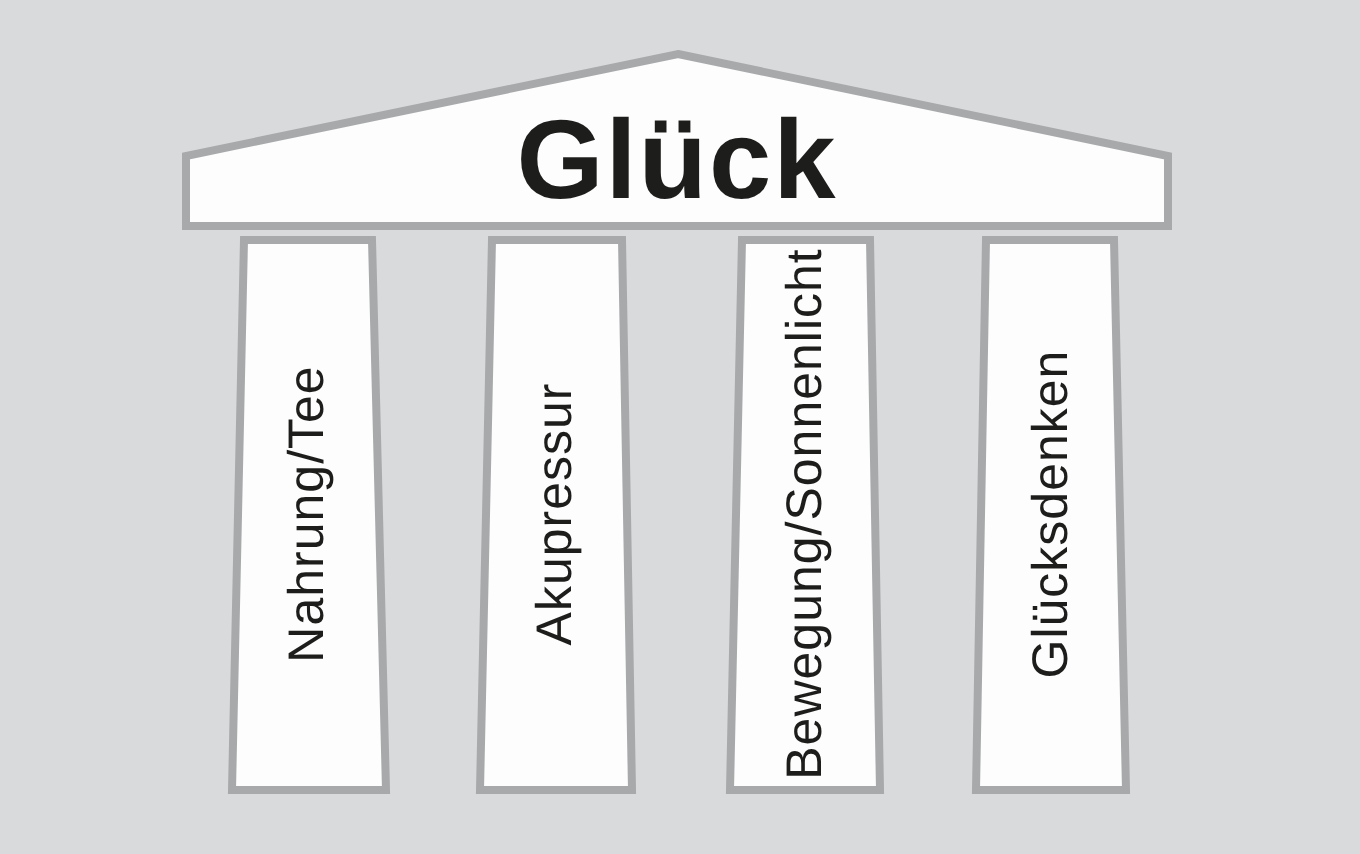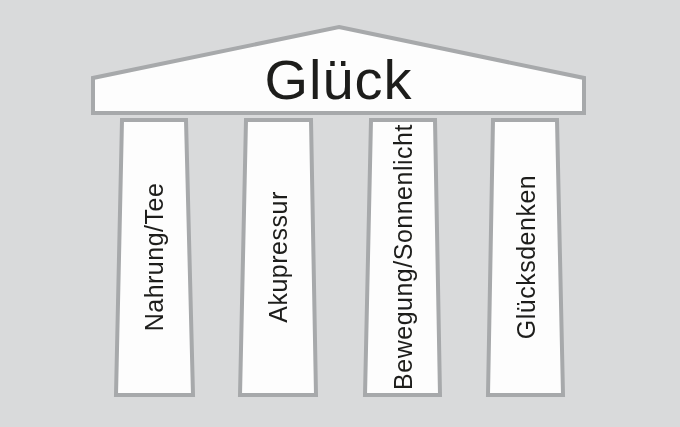--- a/index.html
+++ b/index.html
@@ -36,21 +36,21 @@
   .pediment-title {
     position: absolute;
     left: 93px;
     top: 48px;
     width: 491px;
     height: 62px;
     display: flex;
     align-items: center;
     justify-content: center;
     font-size: 56px;
-    font-weight: 400;
+    font-weight: 700;
     letter-spacing: 1px;
     color: var(--text, #1d1d1b);
     white-space: nowrap;
   }
   .pillar-label {
     position: absolute;
     transform: translate(-50%, -50%) rotate(-90deg);
     transform-origin: center center;
     white-space: nowrap;
     font-size: 25px;

